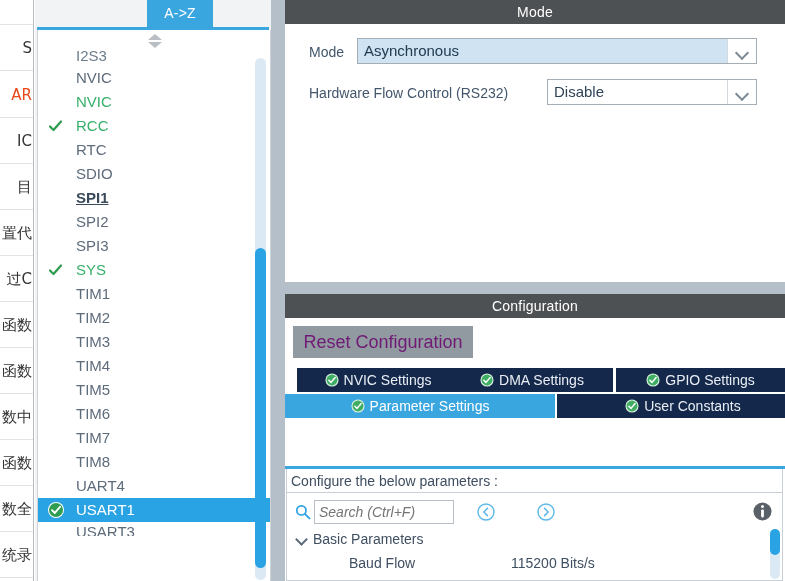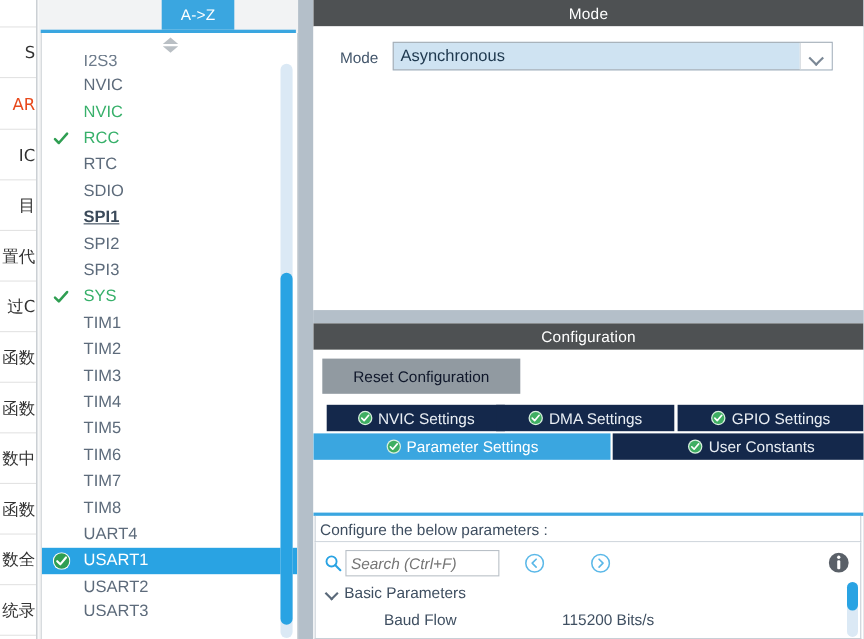--- a/index.html
+++ b/index.html
@@ -70,21 +70,21 @@
         border-left:2px solid #7b8896;border-bottom:2px solid #7b8896;transform:rotate(-45deg);}
   .combo.sel{background:#cfe3f2;}
   .combo.sel .val{color:#203a50;}
 
   .gap{position:absolute;left:0;top:282px;width:500px;height:12px;background:#b4bfc9;}
 
   .cfg-pane{position:absolute;left:0;top:294px;width:500px;height:287px;background:#ffffff;}
   .cfg-body{position:relative;height:263px;background:#ffffff;}
 
   .reset-btn{position:absolute;left:8px;top:8px;width:180px;height:32px;background:#919aa1;
-             color:#0f172a;font-size:14px;line-height:32px;text-align:center;cursor:default;}
+             color:#701a75;font-size:18px;line-height:32px;text-align:center;cursor:default;}
 
   .tabrow{position:absolute;left:0;width:500px;height:24px;}
   .ctab{position:absolute;top:0;height:24px;line-height:24px;text-align:center;font-size:14px;
         color:#e9eef4;background:#14284b;cursor:default;white-space:nowrap;}
   .ctab.active{background:#3aa6e0;color:#ffffff;}
   .ctab .ico{display:inline-block;width:14px;height:14px;vertical-align:-2px;margin-right:5px;}
   .ctab .ico svg{display:block;}
 
   .cfg-underline{position:absolute;left:0;top:148px;width:500px;height:3px;background:#3aa6e0;}
 
@@ -230,21 +230,20 @@
           <span class="chk" style="top:4px">
             <svg width="16" height="16" viewBox="0 0 16 16">
               <circle cx="8" cy="8" r="8" fill="#ffffff"></circle>
               <circle cx="8" cy="8" r="7" fill="#2f9e52"></circle>
               <path d="M4 8.2 L6.8 11 L12 4.8" stroke="#ffffff" stroke-width="1.9" fill="none" stroke-linecap="round" stroke-linejoin="round"></path>
             </svg>
           </span>
           <span>USART1</span>
         </div>
 
-        <div class="item"><span>USART2</span></div>
         <div class="item clipbot"><span>USART3</span></div>
       </div>
 
       <div class="vscroll-track"></div>
       <div class="vscroll-thumb"></div>
     </div>
   </div>
 
   <div class="panel-split"></div>
 
@@ -255,20 +254,27 @@
       <div class="mode-body">
 
         <div class="field-row" style="top:14px">
           <div class="field-label" style="left:24px">Mode</div>
           <div class="combo sel" style="left:72px;width:400px">
             <div class="val">Asynchronous</div>
             <div class="arrow"></div>
           </div>
         </div>
 
+        <div class="field-row" style="top:55px">
+          <div class="field-label" style="left:24px">Hardware Flow Control (RS232)</div>
+          <div class="combo" style="left:262px;width:210px">
+            <div class="val">Disable</div>
+            <div class="arrow"></div>
+          </div>
+        </div>
 
       </div>
     </div>
 
     <div class="gap"></div>
 
     <div class="cfg-pane">
       <div class="bar">Configuration</div>
       <div class="cfg-body">
 

